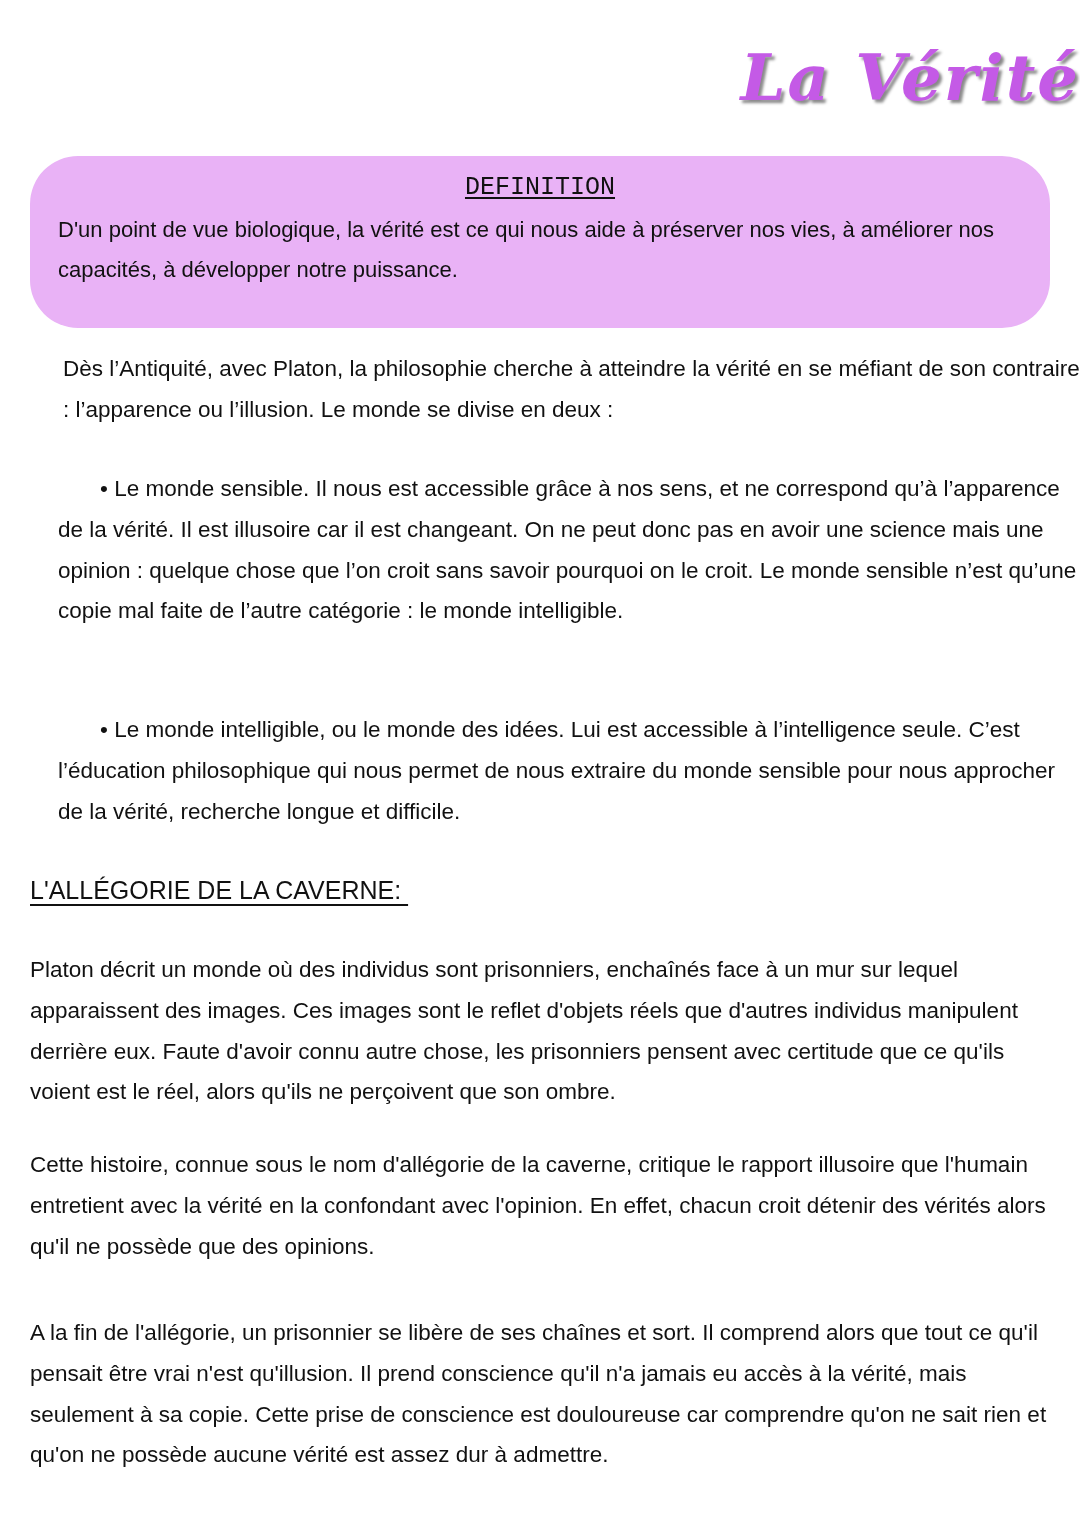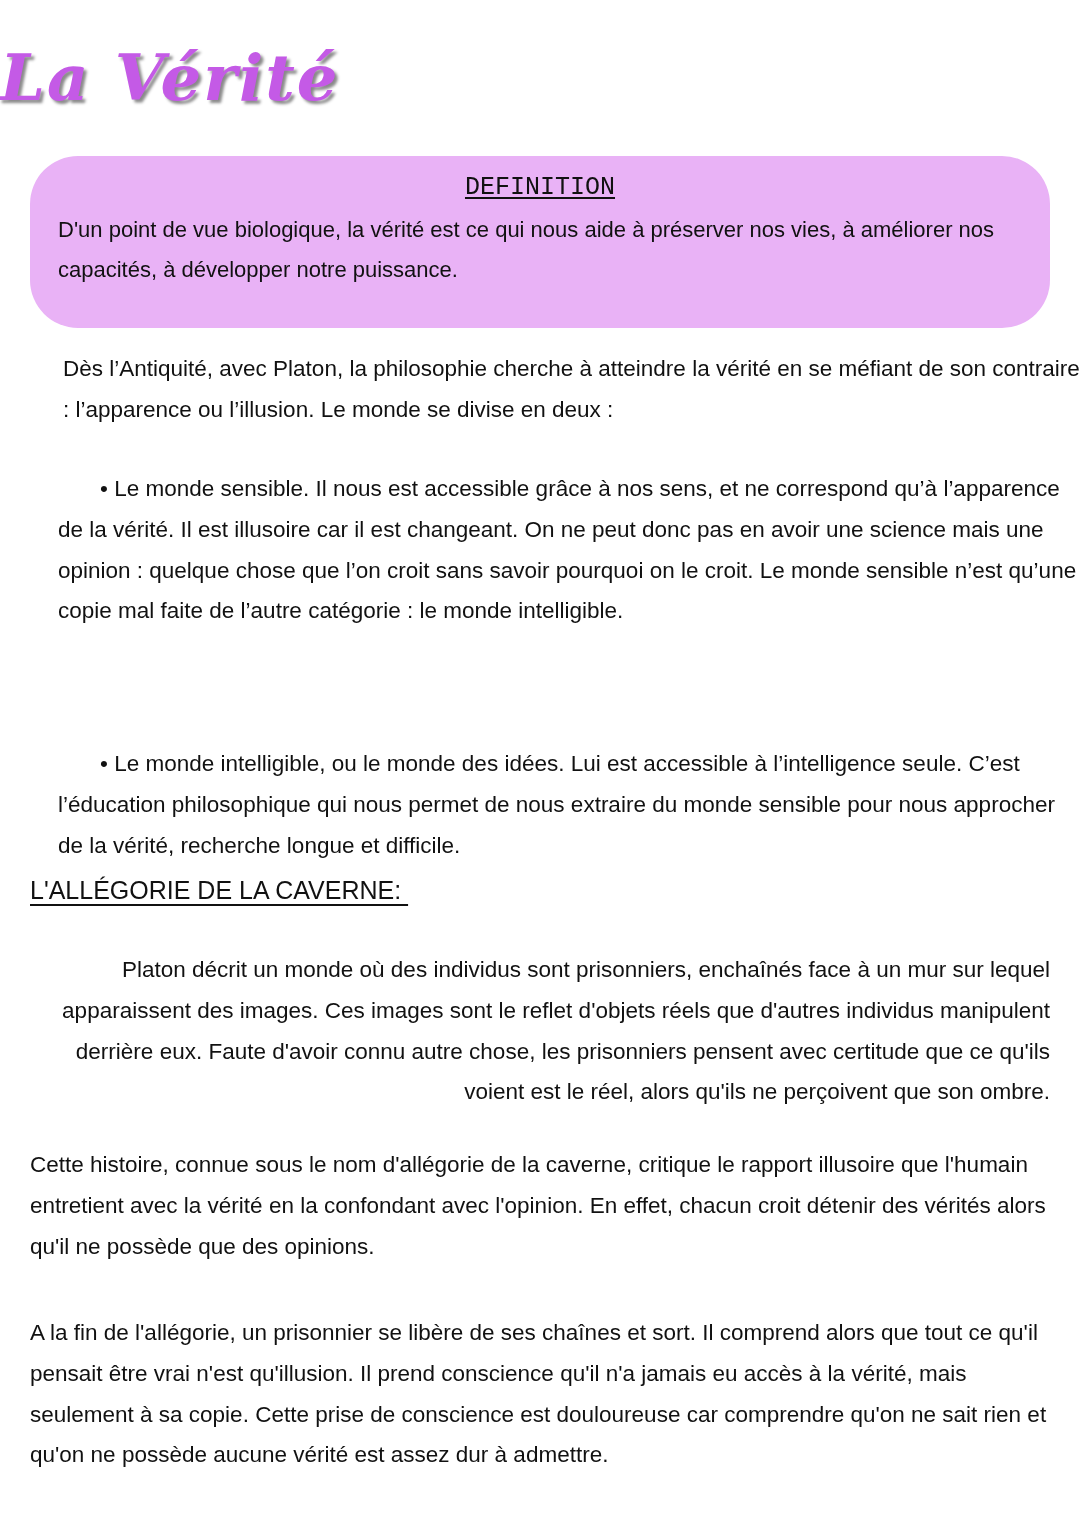--- a/index.html
+++ b/index.html
@@ -13,21 +13,21 @@
       position: relative;
       overflow: hidden;
       font-family: "DejaVu Sans", sans-serif;
       color: #111111;
     }
     .title {
       position: absolute;
       top: 28px;
       left: 0;
       width: 1080px;
-      text-align: left;
+      text-align: right;
       font-family: "DejaVu Serif", serif;
       font-style: italic;
       font-weight: bold;
       font-size: 64px;
       line-height: 100px;
       color: #c45ae6;
       text-shadow: 3px 3px 3px #8a8a8a;
       letter-spacing: 2px;
     }
     .def-box {
@@ -91,21 +91,21 @@
 <div class="title">La Vérité</div>
 
 <div class="def-box"></div>
 <div class="def-heading">DEFINITION</div>
 <p class="def-text">D'un point de vue biologique, la vérité est ce qui nous aide à préserver nos vies, à améliorer nos capacités, à développer notre puissance.</p>
 
 <p class="para" style="top:349px;margin-left:33px;">Dès l’Antiquité, avec Platon, la philosophie cherche à atteindre la vérité en se méfiant de son contraire : l’apparence ou l’illusion. Le monde se divise en deux :</p>
 
 <p class="para indent" style="top:469px;">• Le monde sensible. Il nous est accessible grâce à nos sens, et ne correspond qu’à l’apparence de la vérité. Il est illusoire car il est changeant. On ne peut donc pas en avoir une science mais une opinion : quelque chose que l’on croit sans savoir pourquoi on le croit. Le monde sensible n’est qu’une copie mal faite de l’autre catégorie : le monde intelligible.</p>
 
-<p class="para indent" style="top:744px;">• Le monde intelligible, ou le monde des idées. Lui est accessible à l’intelligence seule. C’est l’éducation philosophique qui nous permet de nous extraire du monde sensible pour nous approcher de la vérité, recherche longue et difficile.</p>
+<p class="para indent" style="top:710px;">• Le monde intelligible, ou le monde des idées. Lui est accessible à l’intelligence seule. C’est l’éducation philosophique qui nous permet de nous extraire du monde sensible pour nous approcher de la vérité, recherche longue et difficile.</p>
 
 <div class="section-heading">L'ALLÉGORIE DE LA CAVERNE: </div>
 
-<p class="para" style="top:950px;text-align:right;">Platon décrit un monde où des individus sont prisonniers, enchaînés face à un mur sur lequel apparaissent des images. Ces images sont le reflet d'objets réels que d'autres individus manipulent derrière eux. Faute d'avoir connu autre chose, les prisonniers pensent avec certitude que ce qu'ils voient est le réel, alors qu'ils ne perçoivent que son ombre.</p>
+<p class="para" style="top:950px;">Platon décrit un monde où des individus sont prisonniers, enchaînés face à un mur sur lequel apparaissent des images. Ces images sont le reflet d'objets réels que d'autres individus manipulent derrière eux. Faute d'avoir connu autre chose, les prisonniers pensent avec certitude que ce qu'ils voient est le réel, alors qu'ils ne perçoivent que son ombre.</p>
 
 <p class="para" style="top:1145px;">Cette histoire, connue sous le nom d'allégorie de la caverne, critique le rapport illusoire que l'humain entretient avec la vérité en la confondant avec l'opinion. En effet, chacun croit détenir des vérités alors qu'il ne possède que des opinions.</p>
 
 <p class="para" style="top:1313px;">A la fin de l'allégorie, un prisonnier se libère de ses chaînes et sort. Il comprend alors que tout ce qu'il pensait être vrai n'est qu'illusion. Il prend conscience qu'il n'a jamais eu accès à la vérité, mais seulement à sa copie. Cette prise de conscience est douloureuse car comprendre qu'on ne sait rien et qu'on ne possède aucune vérité est assez dur à admettre.</p>
 
 </body></html>

